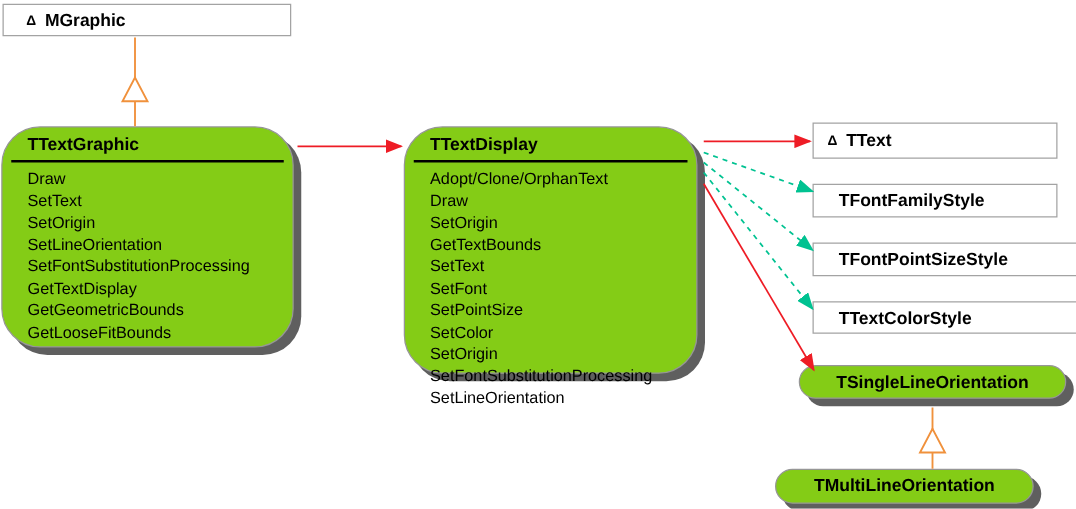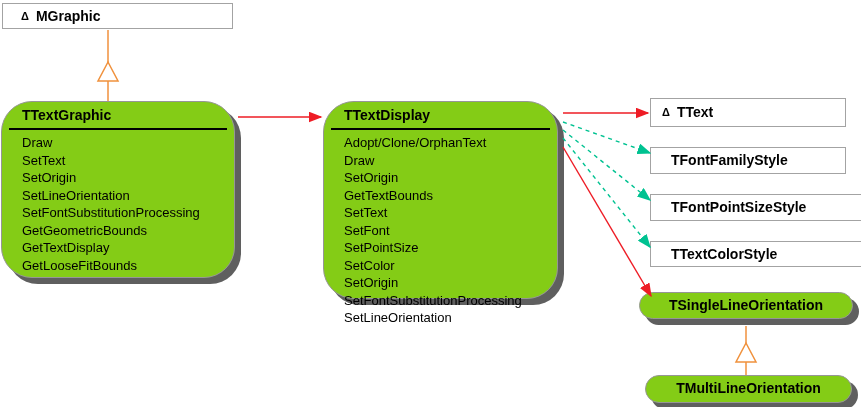--- a/index.html
+++ b/index.html
@@ -59,21 +59,21 @@
   #box-mgraphic               { left: 2px;   top: 3px;   width: 231px; height: 26px; }
   #box-mgraphic .title        { padding-left: 18px; }
   #box-ttextgraphic           { left: 1px;   top: 101px; width: 234px; height: 177px; }
   #box-ttextdisplay           { left: 323px; top: 101px; width: 235px; height: 198px; }
   #box-ttext                  { left: 650px; top: 98px;  width: 196px; height: 29px; }
   #box-ttext .title           { padding-left: 11px; line-height: 27px; }
   #box-tfontfamilystyle       { left: 650px; top: 147px; width: 196px; height: 27px; }
   #box-tfontpointsizestyle    { left: 650px; top: 194px; width: 220px; height: 27px; }
   #box-ttextcolorstyle        { left: 650px; top: 241px; width: 216px; height: 26px; }
   #box-tsinglelineorientation { left: 639px; top: 292px; width: 214px; height: 27px; }
-  #box-tmultilineorientation  { left: 645px; top: 375px; width: 207px; height: 28px; }
+  #box-tmultilineorientation  { left: 620px; top: 375px; width: 207px; height: 28px; }
   #connectors {
     position: absolute;
     left: 0; top: 0;
     width: 861px; height: 407px;
     pointer-events: none;
   }
   .ln-red    { stroke: #ee1c25; stroke-width: 1.4; fill: none; }
   .ln-green  { stroke: #00c291; stroke-width: 1.4; fill: none; stroke-dasharray: 4 4; }
   .ln-orange { stroke: #f0913c; stroke-width: 1.5; fill: none; }
   .tri-hollow { fill: #ffffff; stroke: #f0913c; stroke-width: 1.5; }
@@ -89,22 +89,22 @@
 
   <div class="box gray" id="box-ttextgraphic">
     <div class="title"><span>TTextGraphic</span></div>
     <div class="rule"></div>
     <div class="methods">
         <div class="method">Draw</div>
         <div class="method">SetText</div>
         <div class="method">SetOrigin</div>
         <div class="method">SetLineOrientation</div>
         <div class="method">SetFontSubstitutionProcessing</div>
+        <div class="method">GetTextDisplay</div>
         <div class="method">GetGeometricBounds</div>
-        <div class="method">GetTextDisplay</div>
         <div class="method">GetLooseFitBounds</div>
       </div>
   </div>
 
   <div class="box gray" id="box-ttextdisplay">
     <div class="title"><span>TTextDisplay</span></div>
     <div class="rule"></div>
     <div class="methods">
         <div class="method">Adopt/Clone/OrphanText</div>
         <div class="method">Draw</div>

